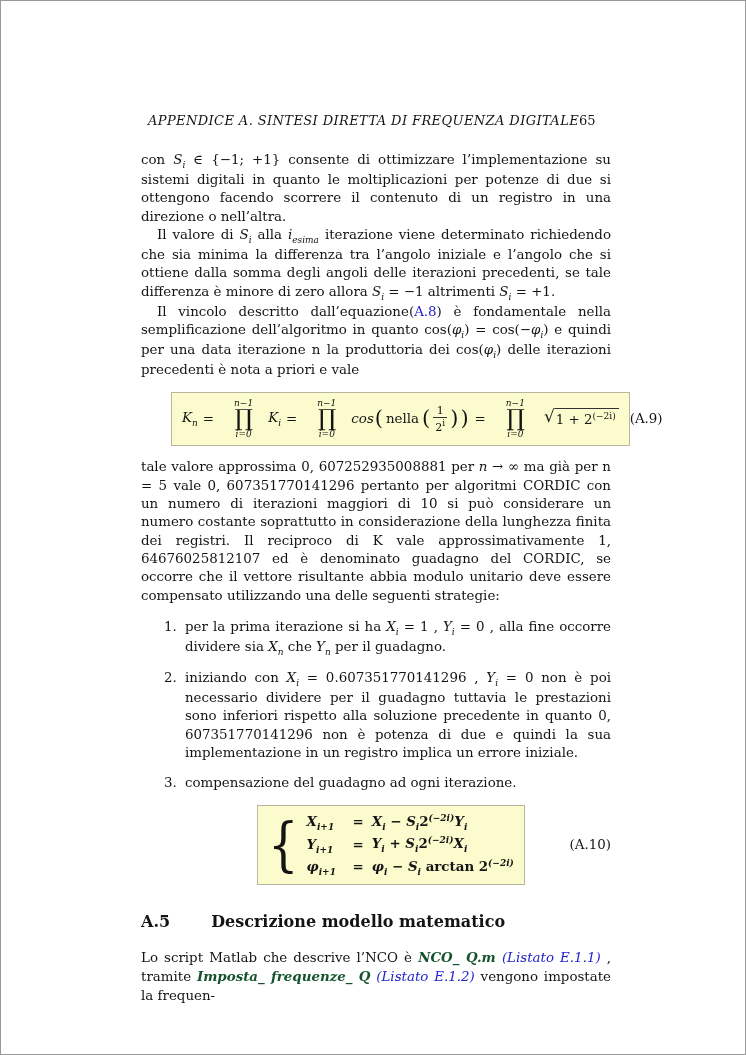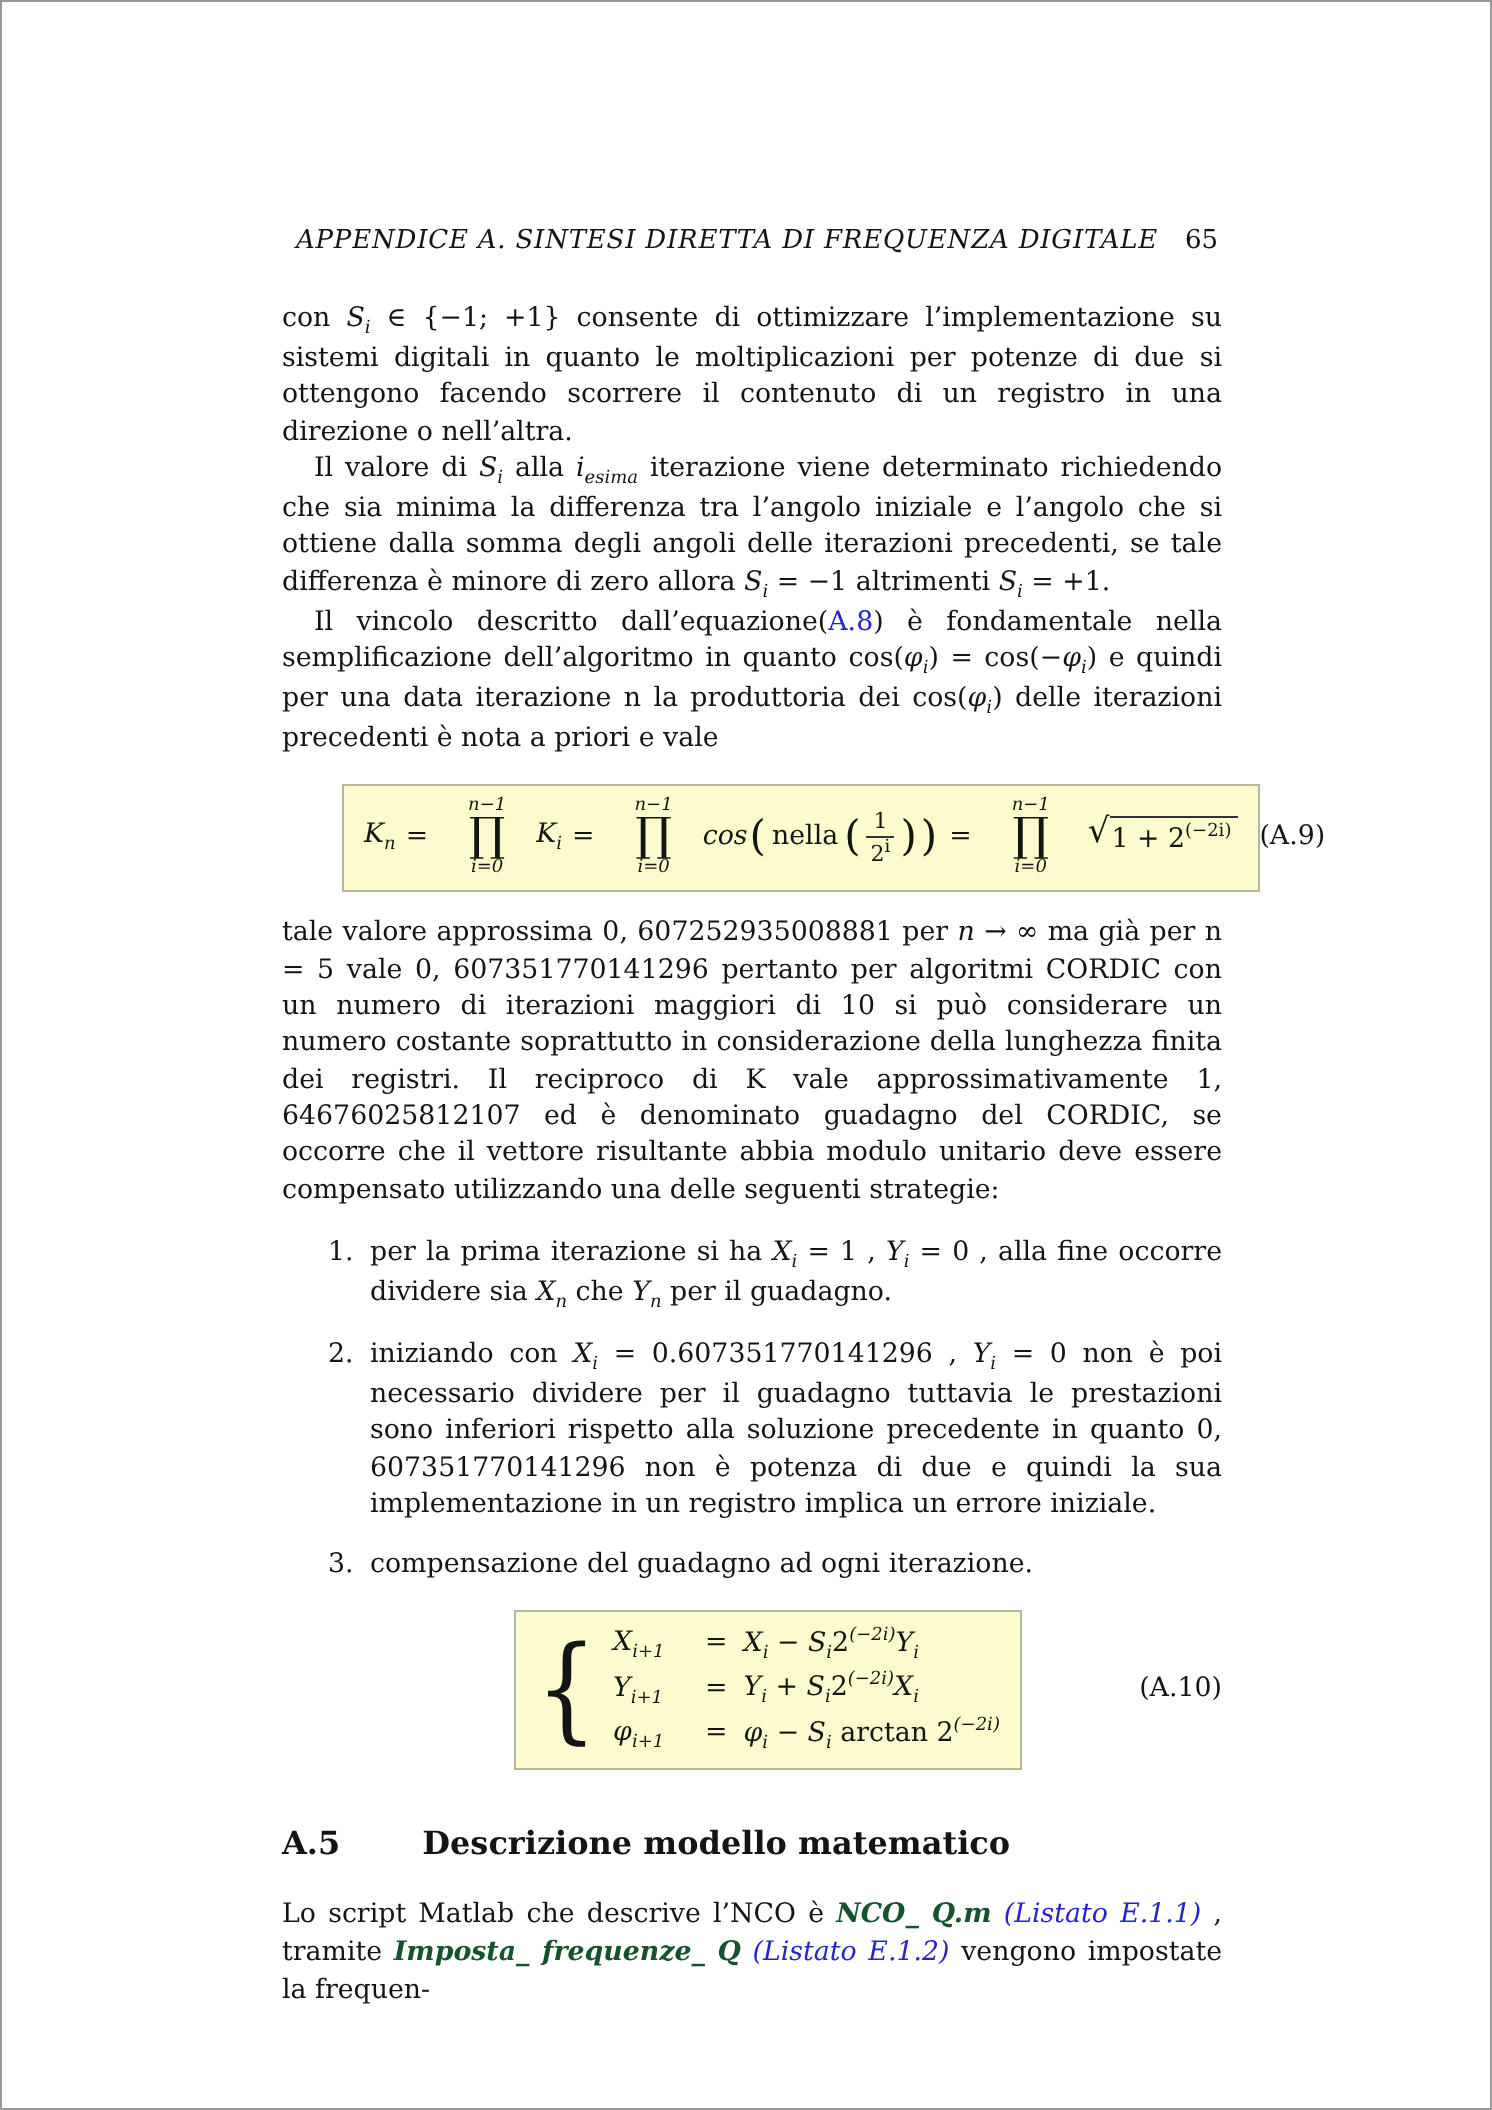--- a/index.html
+++ b/index.html
@@ -1,20 +1,20 @@
 <!DOCTYPE html>
 <html><head>
 <meta charset="utf-8">
 <style>
   html,body{margin:0;padding:0;background:#e8e8e8;}
   .page{position:relative;width:746px;height:1055px;margin:0 auto;box-sizing:border-box;
         background:#ffffff;border:1px solid #999;
         font-family:"DejaVu Serif","Liberation Serif",serif;color:#141414;}
   .running-head{position:absolute;left:147px;top:112px;width:461px;display:flex;
-        justify-content:space-between;align-items:baseline;font-size:13px;}
+        align-items:baseline;font-size:13px;}
   .rh-title{font-style:italic;letter-spacing:0.4px;}
   .rh-page{font-style:normal;}
   .content{position:absolute;left:140px;top:150px;width:470px;font-size:13.4px;
         line-height:1.37;text-align:justify;}
   p{margin:0;}
   .indent{text-indent:16px;}
   .mi{font-style:italic;}
   sub{font-size:9px;}
   sup{font-size:9px;}
   .link{color:#2424cc;text-decoration:none;cursor:pointer;}
@@ -34,21 +34,21 @@
         line-height:1.2;margin:0 2px;vertical-align:middle;}
   .frac .den{border-top:1px solid #333;padding:0 2px;}
   .sqrt{display:inline-flex;align-items:flex-start;margin-left:4px;}
   .rad-sym{font-size:17px;line-height:1.05;}
   .radicand{border-top:1px solid #333;padding:1px 3px 0 1px;}
   
   .sys{display:flex;align-items:center;}
   .brace{font-size:48px;font-weight:300;line-height:0.9;transform:scaleY(1.2);
         margin-right:8px;display:inline-block;}
   .sys-lines{display:flex;flex-direction:column;gap:1px;}
-  .sys-row{display:flex;align-items:baseline;white-space:nowrap;}
+  .sys-row{display:flex;align-items:baseline;white-space:nowrap;font-weight:bold;}
   .sys-lhs{min-width:38px;font-style:italic;}
   .sys-rel{margin:0 8px;}
   
   .list{margin:13px 0;padding-left:23px;display:flex;flex-direction:column;gap:11px;}
   .list-item{display:flex;}
   .list-num{width:21px;flex:none;}
   .list-body{flex:1;text-align:justify;}
   
   .section-head{display:flex;gap:41px;font-weight:bold;font-size:16px;
         margin:28px 0 17px 0;text-align:left;line-height:1.1;}

